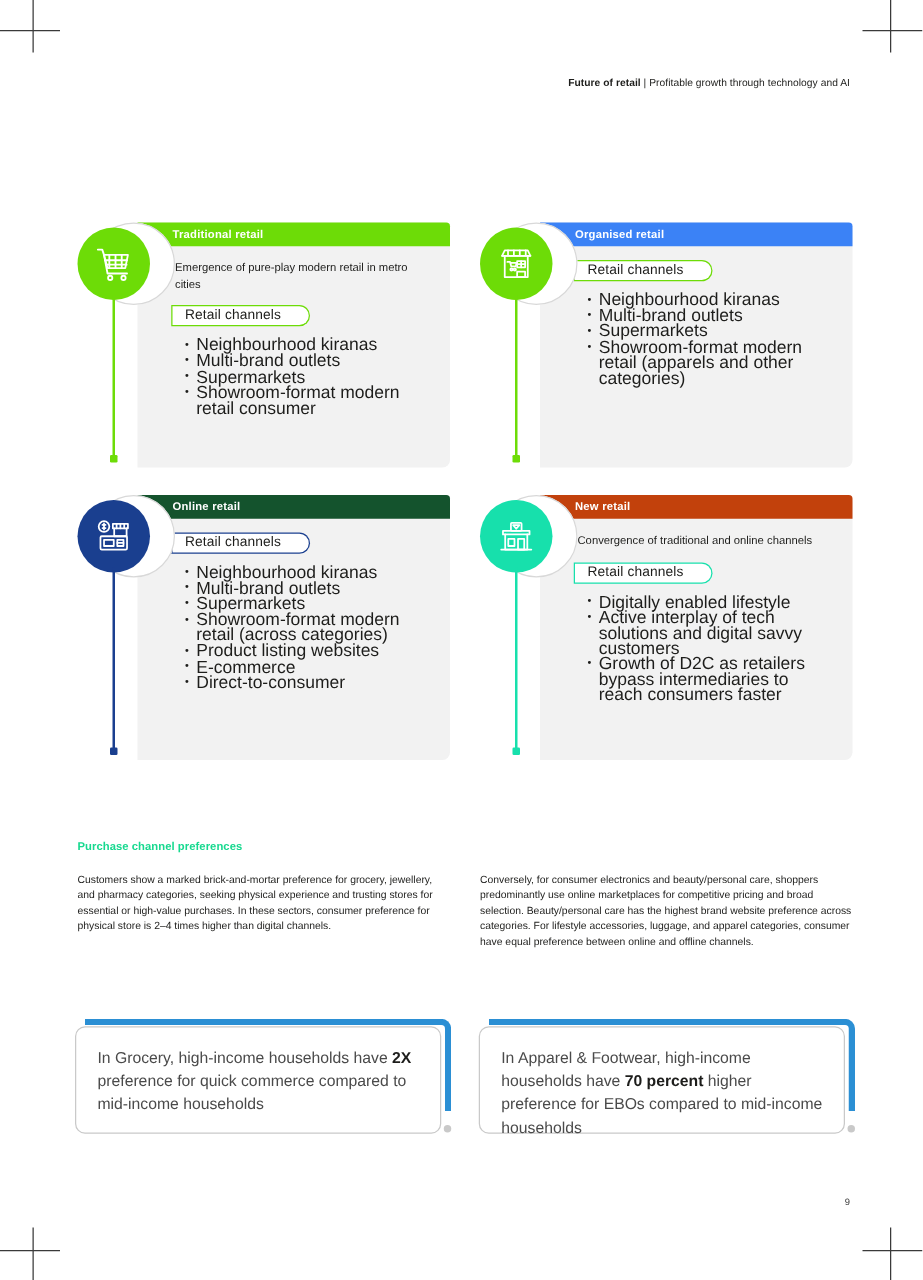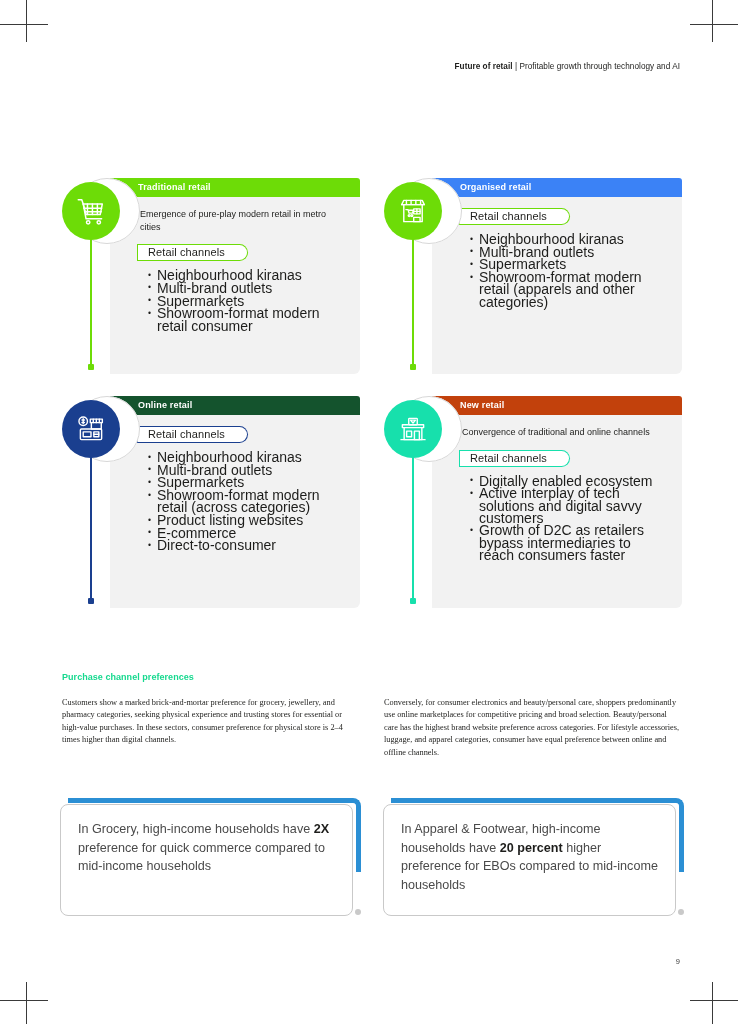--- a/index.html
+++ b/index.html
@@ -117,26 +117,26 @@
     font-size: 8.7px; color: #1d1d1b;
   }
 
   
   .prose-title {
     position: absolute; left: 62px; top: 672px;
     font-size: 9px; font-weight: bold; color: #17d98f;
     letter-spacing: .005em;
   }
   .prose { position: absolute; left: 62px; top: 697px; width: 620px; display: flex; gap: 24px; }
-  .prose .col { width: 298px; font-size: 8.3px; line-height: 12.4px; color: #1d1d1b; font-family: Liberation Serif, serif; }
+  .prose .col { width: 298px; font-size: 8.3px; line-height: 12.4px; color: #1d1d1b; }
   .prose .col.right { padding-top: 0; }
 
   
   .quotes { position: absolute; left: 60px; top: 798px; width: 624px; display: flex; gap: 22px; }
-  .quote { position: relative; width: 301px; height: 118px; }
+  .quote { position: relative; width: 301px; height: 92px; margin-top: 17px; }
   .quote-frame {
     position: absolute; inset: 6px 8px 0 0;
     border: 1px solid #c9c9c9; border-radius: 8px;
     background: #ffffff;
   }
   .quote-accent {
     position: absolute; left: 8px; top: 0; right: 0; height: 74px;
     border-top: 5px solid #2b8fd4;
     border-right: 5px solid #2b8fd4;
     border-radius: 0 8px 0 0;
@@ -291,21 +291,21 @@
             <rect x="26" y="27" width="7" height="12"></rect>
           </svg>
         </div>
         <div class="vline" style="background:#17e0ac"></div>
         <div class="vdot" style="background:#17e0ac"></div>
         <div class="card-body">
           <div class="card-head" style="background:#c2410c">New retail</div>
           <div class="card-desc">Convergence of traditional and online channels</div>
           <div class="chan-tab" style="box-shadow:0 0 0 1px #17e0ac">Retail channels</div>
           <ul class="chan-list">
-            <li>Digitally enabled ecosystem</li>
+            <li>Digitally enabled lifestyle</li>
             <li>Active interplay of tech solutions and digital savvy customers</li>
             <li>Growth of D2C as retailers bypass intermediaries to reach consumers faster</li>
           </ul>
         </div>
       </div>
 
     </div>
   </div>
 
   <div class="prose-title">Purchase channel preferences</div>
@@ -320,20 +320,20 @@
       <div class="quote-frame"></div>
       <div class="quote-accent"></div>
       <div class="quote-dot"></div>
       <div class="quote-text"><span>In Grocery, high-income households have </span><b>2X</b><span> preference for quick commerce compared to mid-income households</span></div>
     </div>
 
     <div class="quote">
       <div class="quote-frame"></div>
       <div class="quote-accent"></div>
       <div class="quote-dot"></div>
-      <div class="quote-text"><span>In Apparel &amp; Footwear, high-income households have </span><b>20 percent</b><span> higher preference for EBOs compared to mid-income households</span></div>
+      <div class="quote-text"><span>In Apparel &amp; Footwear, high-income households have </span><b>70 percent</b><span> higher preference for EBOs compared to mid-income households</span></div>
     </div>
 
   </div>
 
   <div class="page-num">9</div>
 
 </div>
 
 </body></html>

